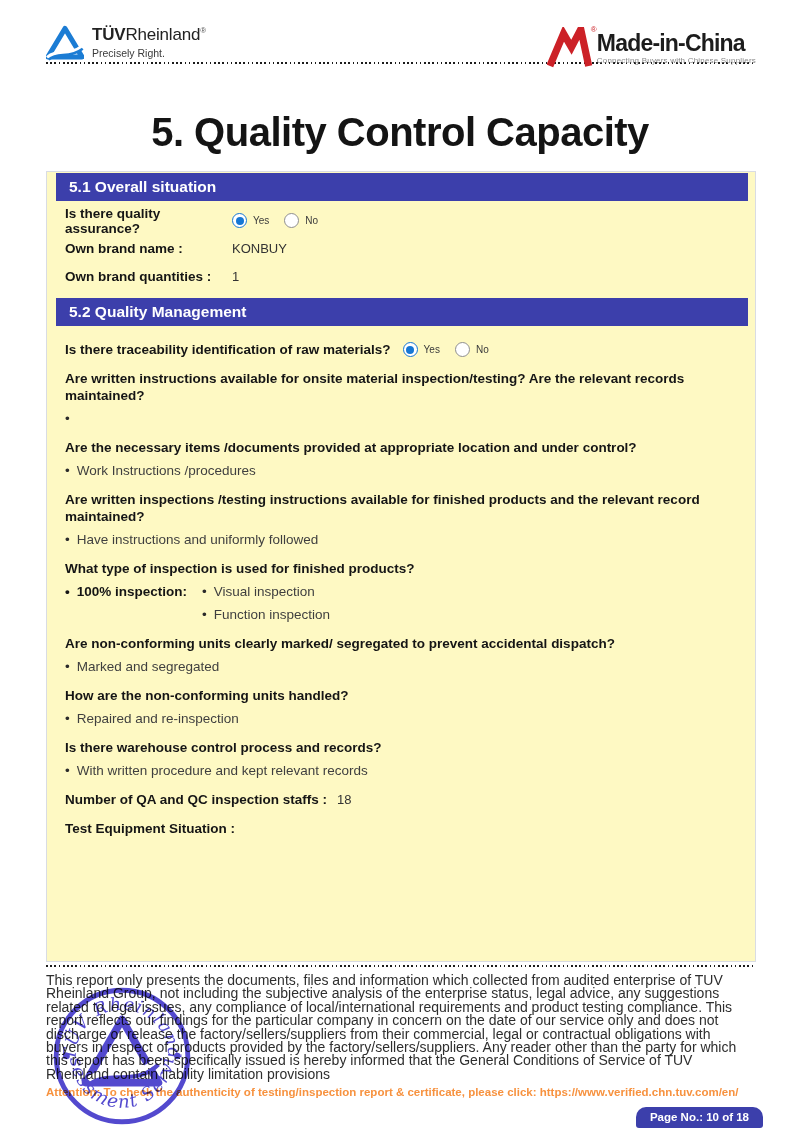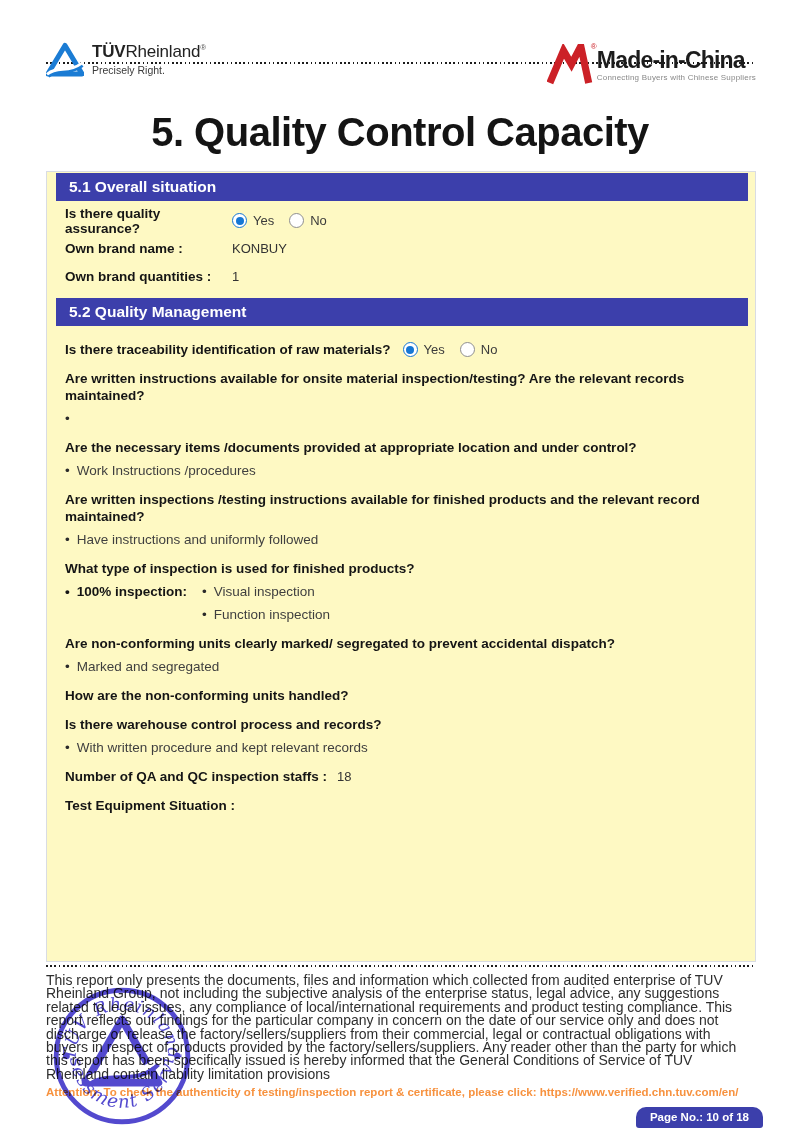--- a/index.html
+++ b/index.html
@@ -3,21 +3,21 @@
 <meta charset="utf-8">
 <style>
   * { margin:0; padding:0; box-sizing:border-box; }
   html,body { width:800px; height:1131px; }
   body {
     position:relative; background:#ffffff; overflow:hidden;
     font-family:"Liberation Sans", sans-serif; color:#1a1a1a;
   }
   
   .hdr { display:flex; justify-content:space-between; align-items:flex-start;
-         padding:42px 44px 0 46px; height:62px; }
+         padding:25px 44px 0 46px; height:62px; }
   .tuv-logo { display:flex; gap:8px; align-items:flex-start; }
   .tuv-text .brandline { font-size:17px; color:#222; letter-spacing:-0.2px; }
   .tuv-text .b { font-weight:700; }
   .tuv-text sup { font-size:8px; color:#555; }
   .tuv-text .tagline { font-size:10.5px; color:#3a3a3a; margin-top:2px; }
   .mic-logo { display:flex; align-items:flex-start; gap:4px; margin-top:2px; }
   .mic-txt { position:relative; padding-top:4px; }
   .mic-name { font-size:23px; font-weight:700; color:#1c1c1c; letter-spacing:-0.8px; line-height:24px; }
   .mic-tag { font-size:8px; color:#888; letter-spacing:0.2px; margin-top:1px; white-space:nowrap; }
   .mic-reg { position:absolute; top:-2px; left:-6px; font-size:8px; color:#cc2127; }
@@ -34,21 +34,21 @@
   .sec-body { padding-left:9px; }
   .frow { display:flex; align-items:center; margin-top:11px; height:17px; }
   .frow.first { }
   .flabel { font-weight:700; font-size:13.5px; color:#151515; width:167px; }
   .fvalue { font-size:13px; color:#333; }
   .radio-group { display:flex; align-items:center; }
   .radio { position:relative; width:15px; height:15px; border-radius:50%;
            background:#fff; border:1.5px solid #8f8f8f; flex:0 0 auto; }
   .radio.selected { border-color:#1577d4; }
   .radio.selected::after { content:""; position:absolute; inset:2.5px; border-radius:50%; background:#1577d4; }
-  .radio-label { margin:0 15px 0 6px; font-size:13px; color:#3b3b3b; }
+  .radio-label { margin:0 15px 0 6px; font-size:10px; color:#3b3b3b; }
   .q { font-weight:700; font-size:13.5px; color:#151515; margin-top:12px; line-height:17px; }
   .q .inline-val { font-weight:400; color:#333; font-size:13px; margin-left:10px; }
   .a { font-size:13.5px; color:#3f3f3f; margin-top:6px; line-height:17px; display:flex; }
   .dot::before { content:"•"; margin-right:7px; color:#2b2b2b; }
   .a.bold .atext, .a.bold .dot::before { font-weight:700; color:#151515; }
   .insp { display:flex; margin-top:6px; }
   .insp-col1 { width:137px; }
   .insp-col2 .a:first-child { margin-top:0; }
   .qrow { display:flex; align-items:center; margin-top:15px; height:17px; }
   .qrow .q { margin-top:0; margin-right:12px; }
@@ -167,20 +167,24 @@
       </div>
     </div>
 
     <div class="q">Are non-conforming units clearly marked/ segregated to prevent accidental dispatch?</div>
     <div class="a">
         <span class="dot"></span>
         <span class="atext">Marked and segregated</span>
       </div>
 
     <div class="q">How are the non-conforming units handled?</div>
+    <div class="a">
+        <span class="dot"></span>
+        <span class="atext">Repaired and re-inspection</span>
+      </div>
 
     <div class="q">Is there warehouse control process and records?</div>
     <div class="a">
         <span class="dot"></span>
         <span class="atext">With written procedure and kept relevant records</span>
       </div>
 
     <div class="q"><span>Number of QA and QC inspection staffs :</span><span class="inline-val">18</span></div>
 
     <div class="q">Test Equipment Situation :</div>

